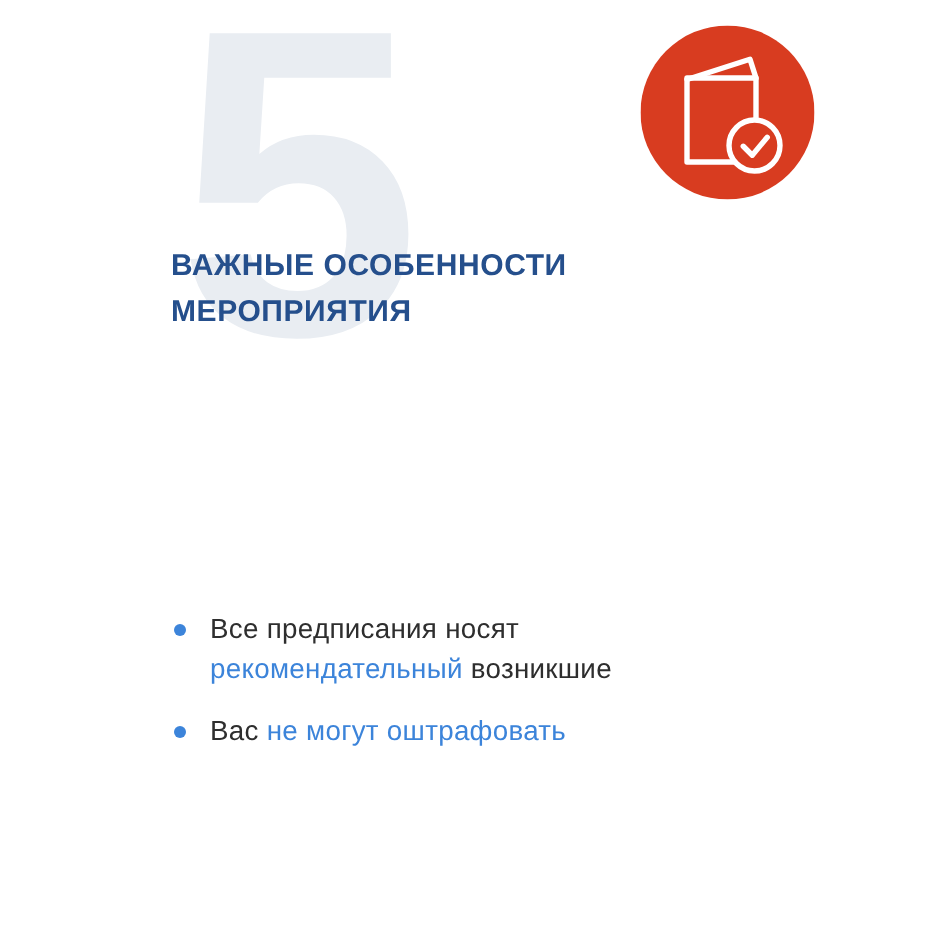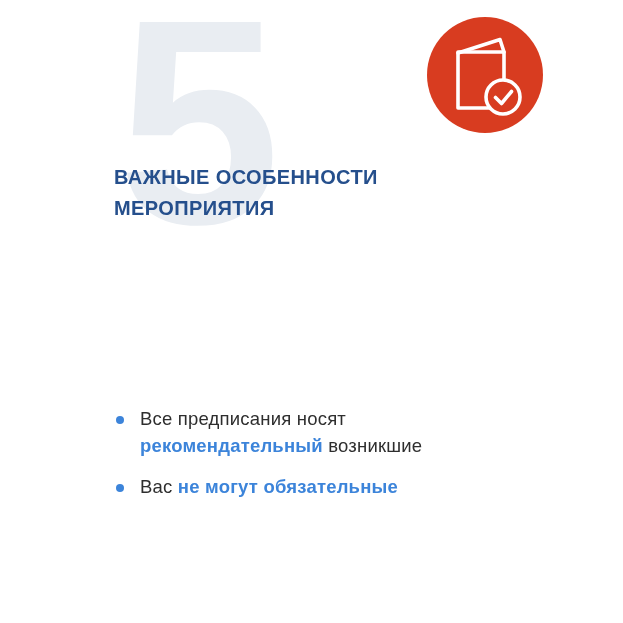--- a/index.html
+++ b/index.html
@@ -78,21 +78,21 @@
     position: absolute;
     left: 2px;
     top: 9.5px;
     width: 8px;
     height: 8px;
     border-radius: 50%;
     background: #3c84da;
   }
   .hl {
     color: #3c84da;
-    font-weight: 700;
+    font-weight: 400;
   }
 </style>
 </head>
 <body>
 
 <div class="canvas">
 
   <div class="big-number">5</div>
 
   <div class="badge">
@@ -110,17 +110,17 @@
   </div>
 
   <h1 class="title">ВАЖНЫЕ ОСОБЕННОСТИ МЕРОПРИЯТИЯ</h1>
 
 
   <ul class="bullets">
     <li>
       <span class="dot"></span><span>Все предписания носят </span><span class="hl">рекомендательный</span><span> возникшие</span>
     </li>
     <li>
-      <span class="dot"></span><span>Вас </span><span class="hl">не могут обязательные</span><span></span>
+      <span class="dot"></span><span>Вас </span><span class="hl">не могут оштрафовать</span><span></span>
     </li>
   </ul>
 
 </div>
 
 </body></html>

